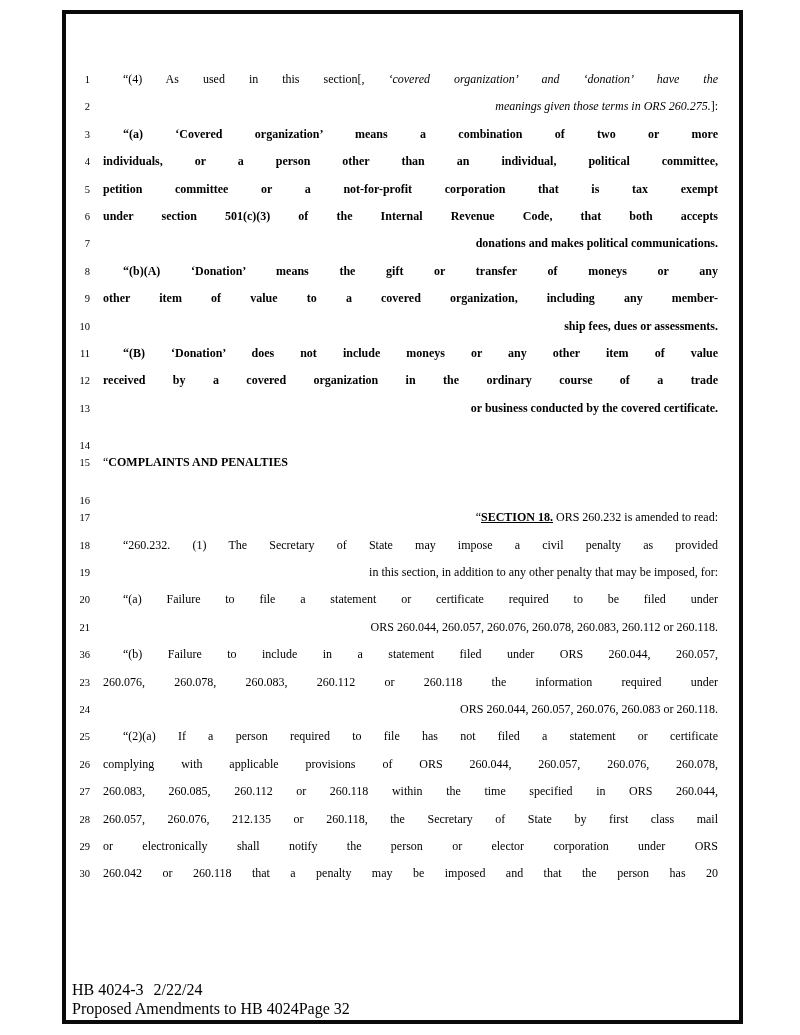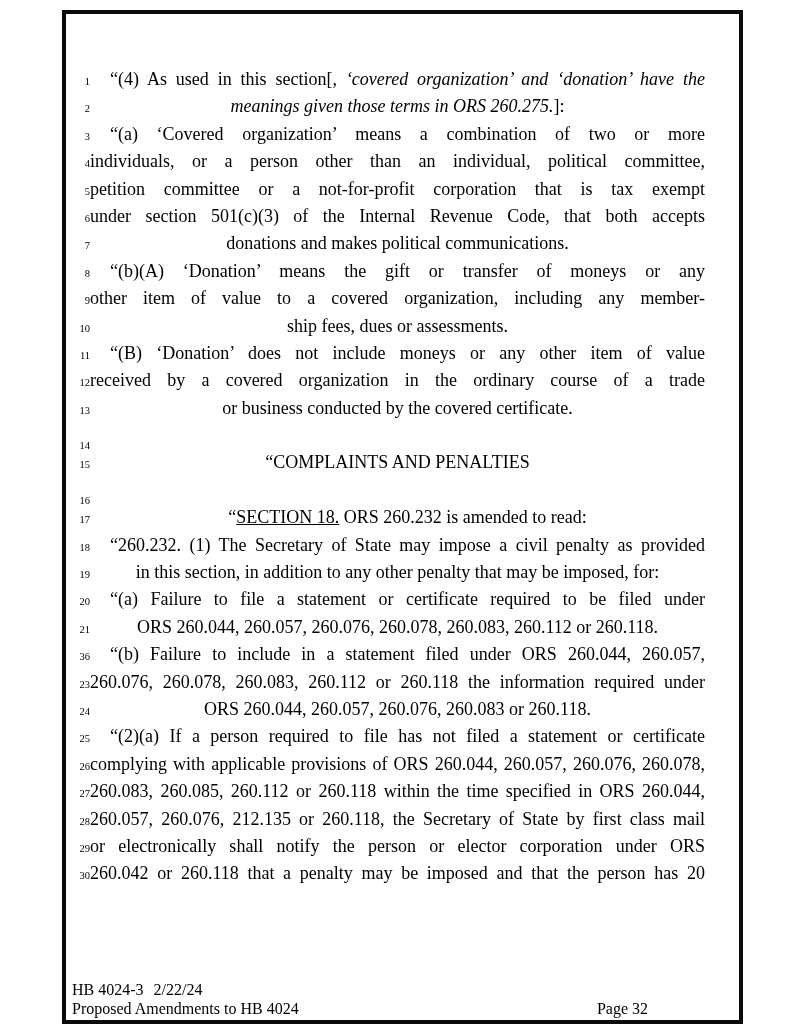--- a/index.html
+++ b/index.html
@@ -36,45 +36,46 @@
   .num {
     width: 18px;
     margin-left: 6px;
     flex: 0 0 auto;
     text-align: right;
     font-size: 10.5px;
     line-height: 27.4px;
     color: #000;
   }
   .text {
+    margin-left: 13px;
     width: 615px;
     flex: 0 0 auto;
-    font-size: 18px;
+    font-size: 12px;
     line-height: 27.4px;
     height: 27.4px;
     overflow: hidden;
   }
   .text.j { text-align: justify; text-align-last: justify; }
-  .text.l { text-align: center; }
-  .text.c { text-align: center; }
+  .text.l { text-align: right; }
+  .text.c { }
   .text.ind { text-indent: 20px; }
   .seg-n { font-style: normal; font-weight: normal; }
   .seg-i { font-style: italic; }
-  .seg-b { font-weight: normal; }
-  .seg-bu { font-weight: normal; text-decoration: underline; }
+  .seg-b { font-weight: bold; }
+  .seg-bu { font-weight: bold; text-decoration: underline; }
   .footer {
     position: absolute;
     left: 72px;
     top: 980px;
     width: 576px;
     font-size: 16px;
     line-height: 19px;
   }
   .footer-row { display: block; }
-  .footer-row2 { display: flex; justify-content: space-between; }
+  .footer-row2 { display: flex; }
   .footer-date { margin-left: 10px; }
 </style>
 </head>
 <body>
 
 <div class="page">
   <div class="frame"></div>
 
   <div class="lines">
       <div class="line">

